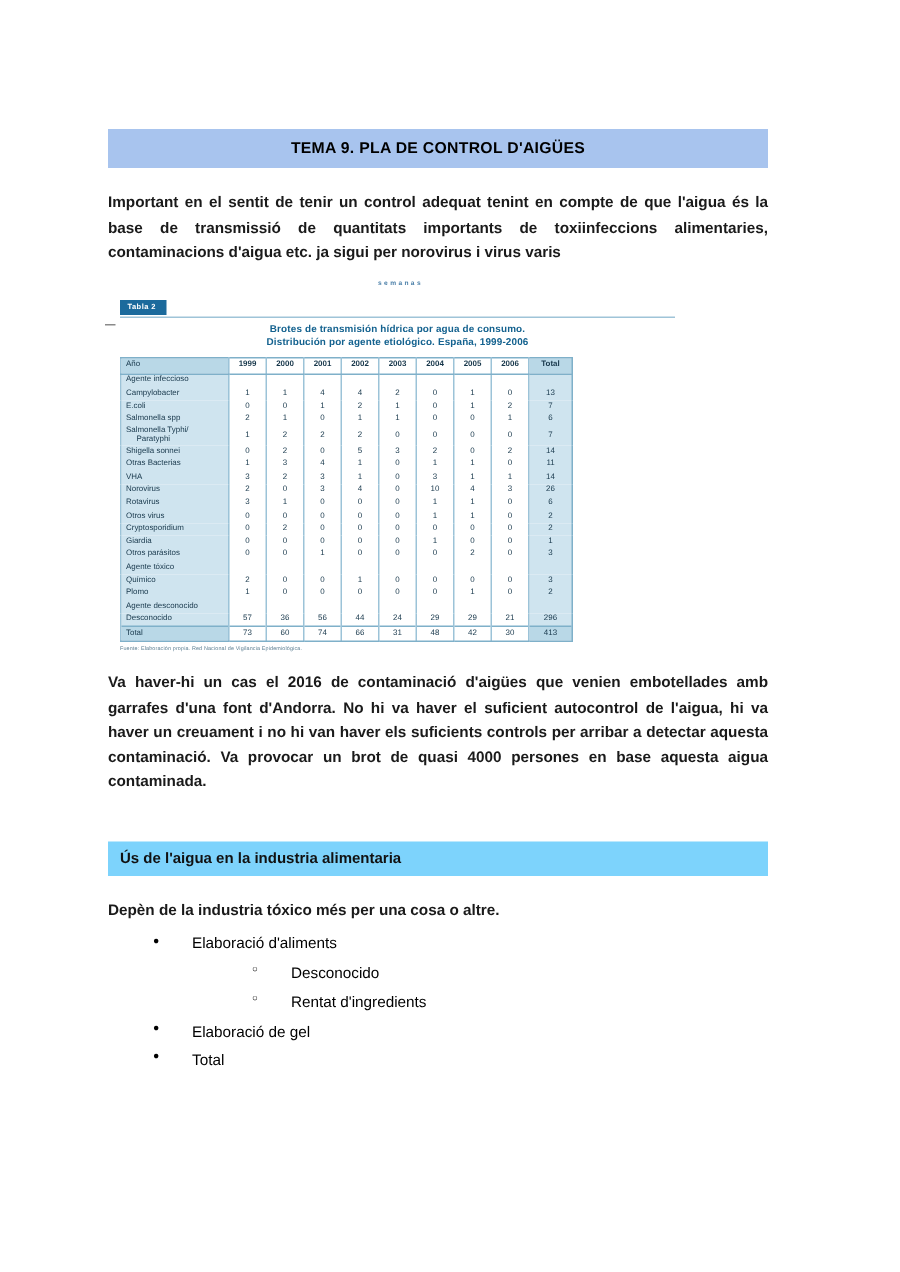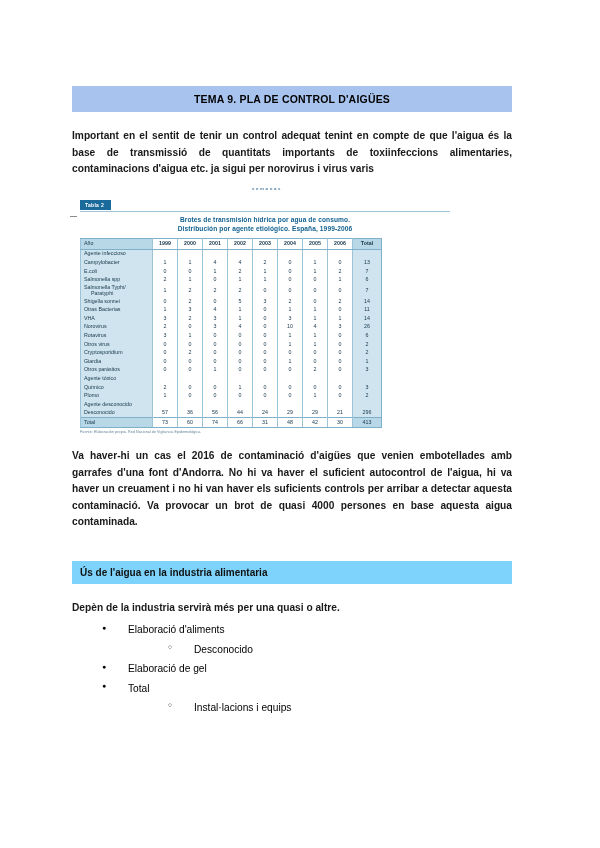--- a/index.html
+++ b/index.html
@@ -491,25 +491,24 @@
       </table>
 
       <div class="fig-source">Fuente: Elaboración propia. Red Nacional de Vigilancia Epidemiológica.</div>
     </div>
   </div>
 
   <p class="para tight">Va haver-hi un cas el 2016 de contaminació d'aigües que venien embotellades amb garrafes d'una font d'Andorra. No hi va haver el suficient autocontrol de l'aigua, hi va haver un creuament i no hi van haver els suficients controls per arribar a detectar aquesta contaminació. Va provocar un brot de quasi 4000 persones en base aquesta aigua contaminada.</p>
 
   <div class="section-heading">Ús de l'aigua en la industria alimentaria</div>
 
-  <p class="para">Depèn de la industria servirà més per una quasi o altre.</p>
+  <p class="para">Depèn de la industria tóxico més per una cosa o altre.</p>
 
   <ul class="lvl1" id="bullet-list">
       <li><span class="b1">Elaboració d'aliments</span><ul class="lvl2">
           <li><span class="b2">Desconocido</span></li>
+          <li><span class="b2">Rentat d'ingredients</span></li>
         </ul></li>
       <li><span class="b1">Elaboració de gel</span></li>
-      <li><span class="b1">Total</span><ul class="lvl2">
-          <li><span class="b2">Instal·lacions i equips</span></li>
-        </ul></li>
+      <li><span class="b1">Total</span></li>
     </ul>
 
 </div>
 
 </body></html>

